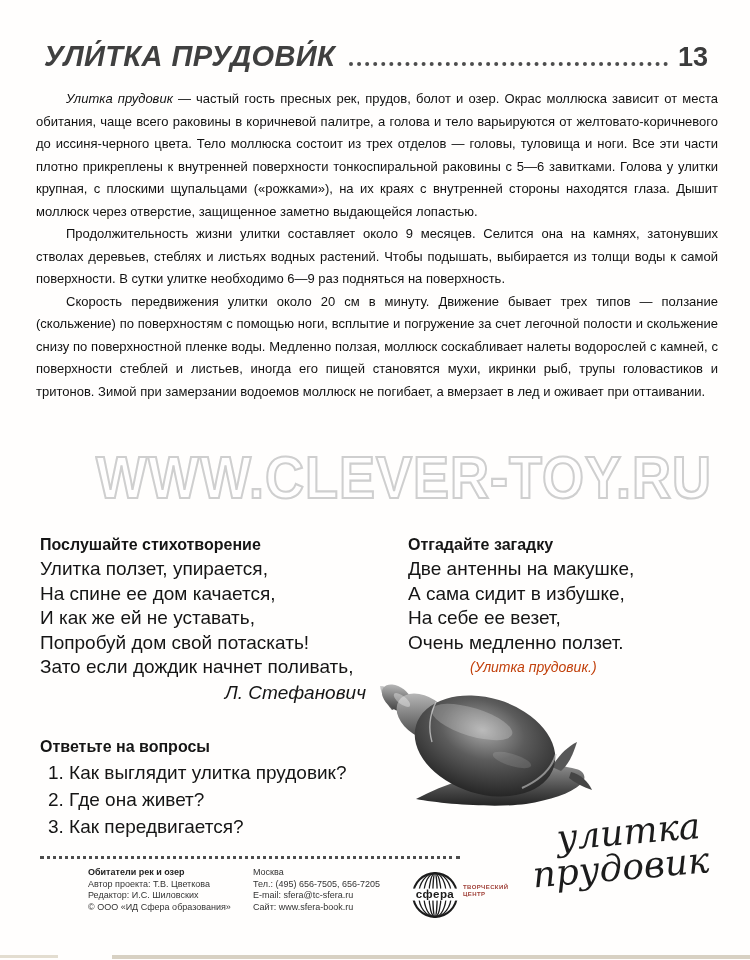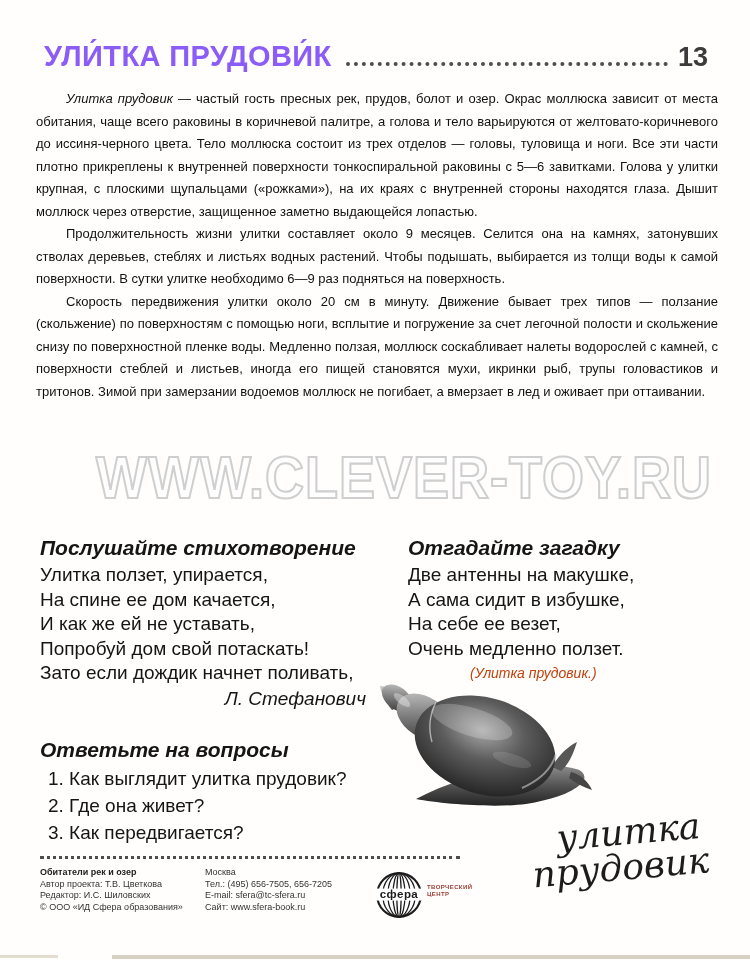--- a/index.html
+++ b/index.html
@@ -13,22 +13,22 @@
     position: relative; width: 750px; height: 960px;
     background: #fffefd; overflow: hidden;
   }
 
   
   .title-row {
     position: absolute; left: 44px; right: 42px; top: 40px;
     display: flex; align-items: flex-end;
   }
   .page-title {
-    font-size: 29px; font-weight: bold; 
-    letter-spacing: 0.4px; color: #8b5cf6; white-space: nowrap;
+    font-size: 29px; font-weight: bold; font-style: italic;
+    letter-spacing: 0.4px; color: #404040; white-space: nowrap;
   }
   .title-leader {
     flex: 1; height: 0; border-bottom: 4px dotted #4d4d4d;
     margin: 0 10px 7px 14px;
   }
   .page-number {
     font-size: 27px; font-weight: bold; color: #3b3b3b;
   }
 
   
@@ -46,21 +46,21 @@
     font-size: 54px; font-weight: bold; letter-spacing: 1px;
     white-space: nowrap;
     color: rgba(255,255,255,0.45);
     -webkit-text-stroke: 2px #cfcfcf;
     transform: scaleY(1.08);
     pointer-events: none;
   }
 
   
   .section-heading {
-    font-size: 21px; font-weight: bold; font-style: italic;
+    font-size: 16px; font-weight: bold; 
     margin-bottom: 3px; color: #151515;
   }
   .poem-block { position: absolute; left: 40px; top: 536px; width: 336px; }
   .verse-line { font-size: 19px; line-height: 24.6px; color: #151515; }
   .poem-author {
     font-size: 19px; font-style: italic; text-align: right;
     padding-right: 10px; margin-top: 2px; color: #151515;
   }
   .riddle-block { position: absolute; left: 408px; top: 536px; width: 302px; }
   .riddle-answer {
@@ -81,25 +81,25 @@
     text-align: right; transform: rotate(-5deg);
     font-family: "DejaVu Serif", serif; font-style: italic;
     font-size: 36px; line-height: 35px; color: #1c1c1c;
   }
   .handwriting .hw-line1 { padding-right: 6px; }
 
   
   .footer { position: absolute; left: 40px; top: 856px; width: 680px; }
   .footer-rule { width: 420px; border-top: 3px dotted #4d4d4d; margin-bottom: 8px; }
   .footer-cols { display: flex; align-items: flex-start; }
-  .footer-col1 { width: 165px; }
+  .footer-col1 { width: 165px; margin-left: 48px; }
   .footer-col2 { width: 150px; }
   .footer-line { font-size: 9px; line-height: 11.5px; color: #333; }
   .footer-line.bold { font-weight: bold; color: #222; }
-  .logo-group { display: flex; margin-left: 20px; margin-top: 4px; }
+  .logo-group { display: flex; margin-left: 8px; margin-top: 4px; }
   .logo-tagline {
     margin-left: 4px; margin-top: 13px;
     font-size: 6px; line-height: 7px; font-weight: bold;
     letter-spacing: 0.4px; color: #9e3d35;
   }
 
   
   .scan-strip-bottom {
     position: absolute; left: 112px; right: 0; bottom: 1px; height: 4px;
     background: #d8d1c3;

